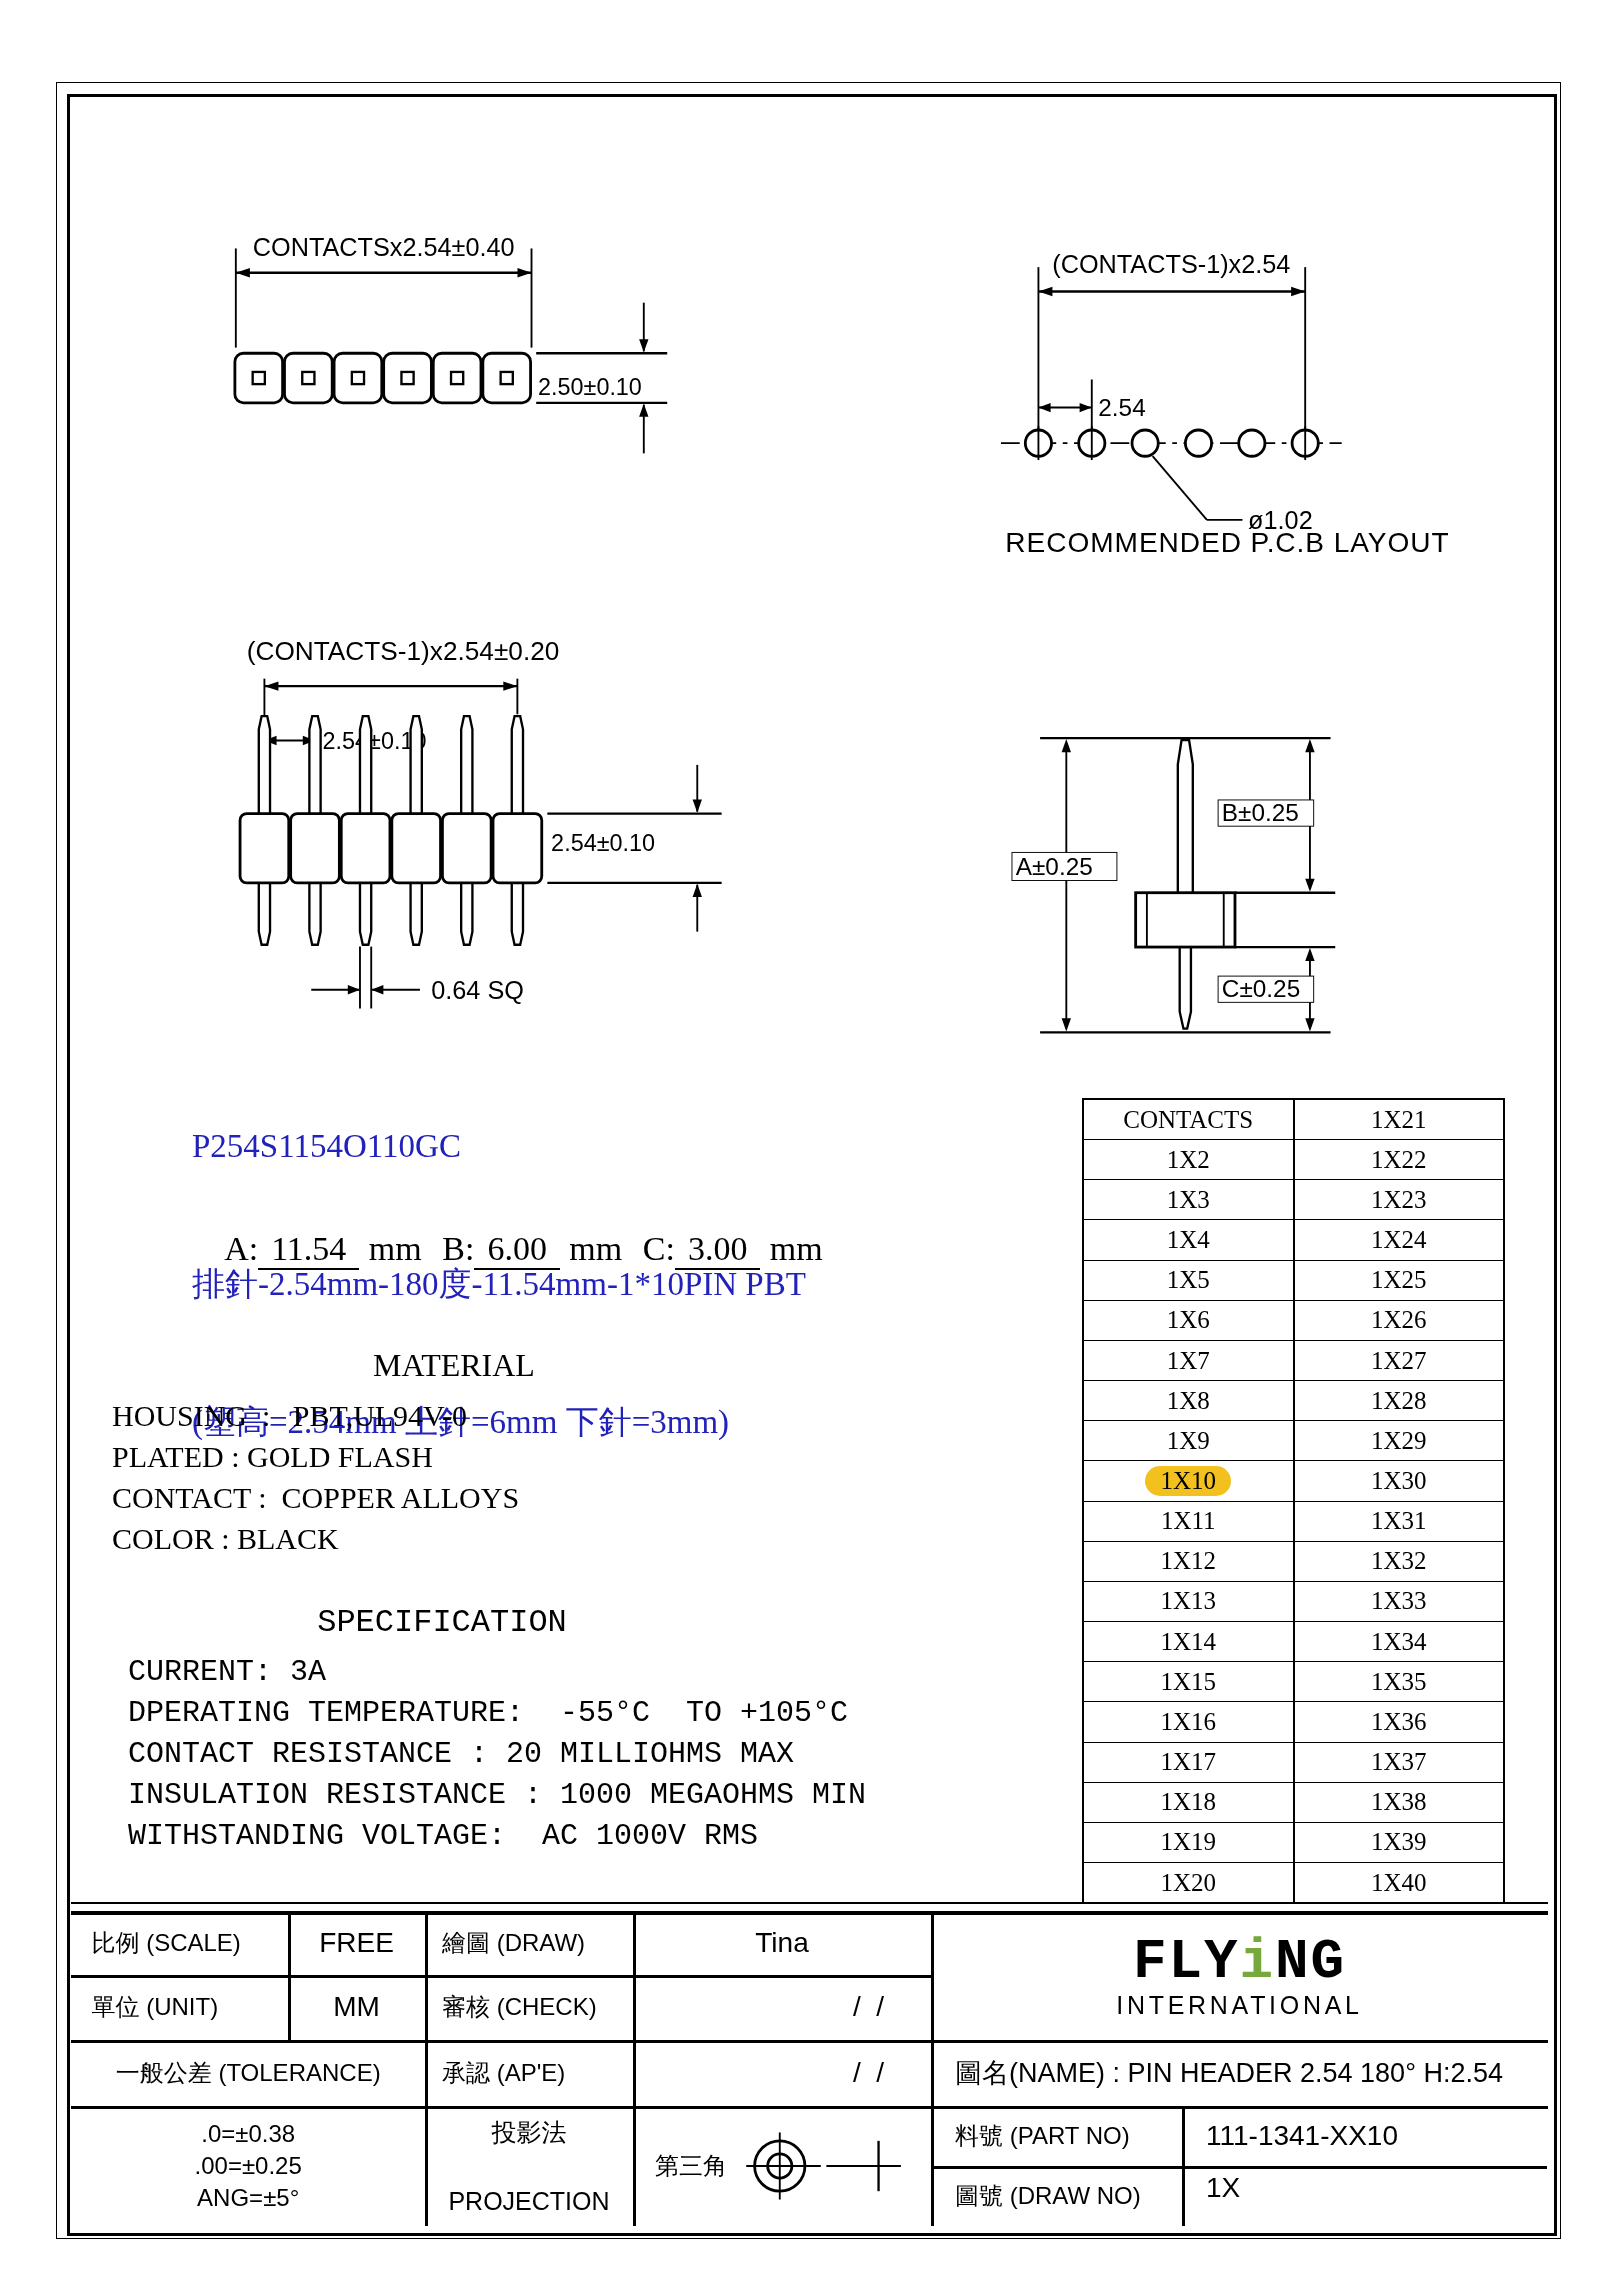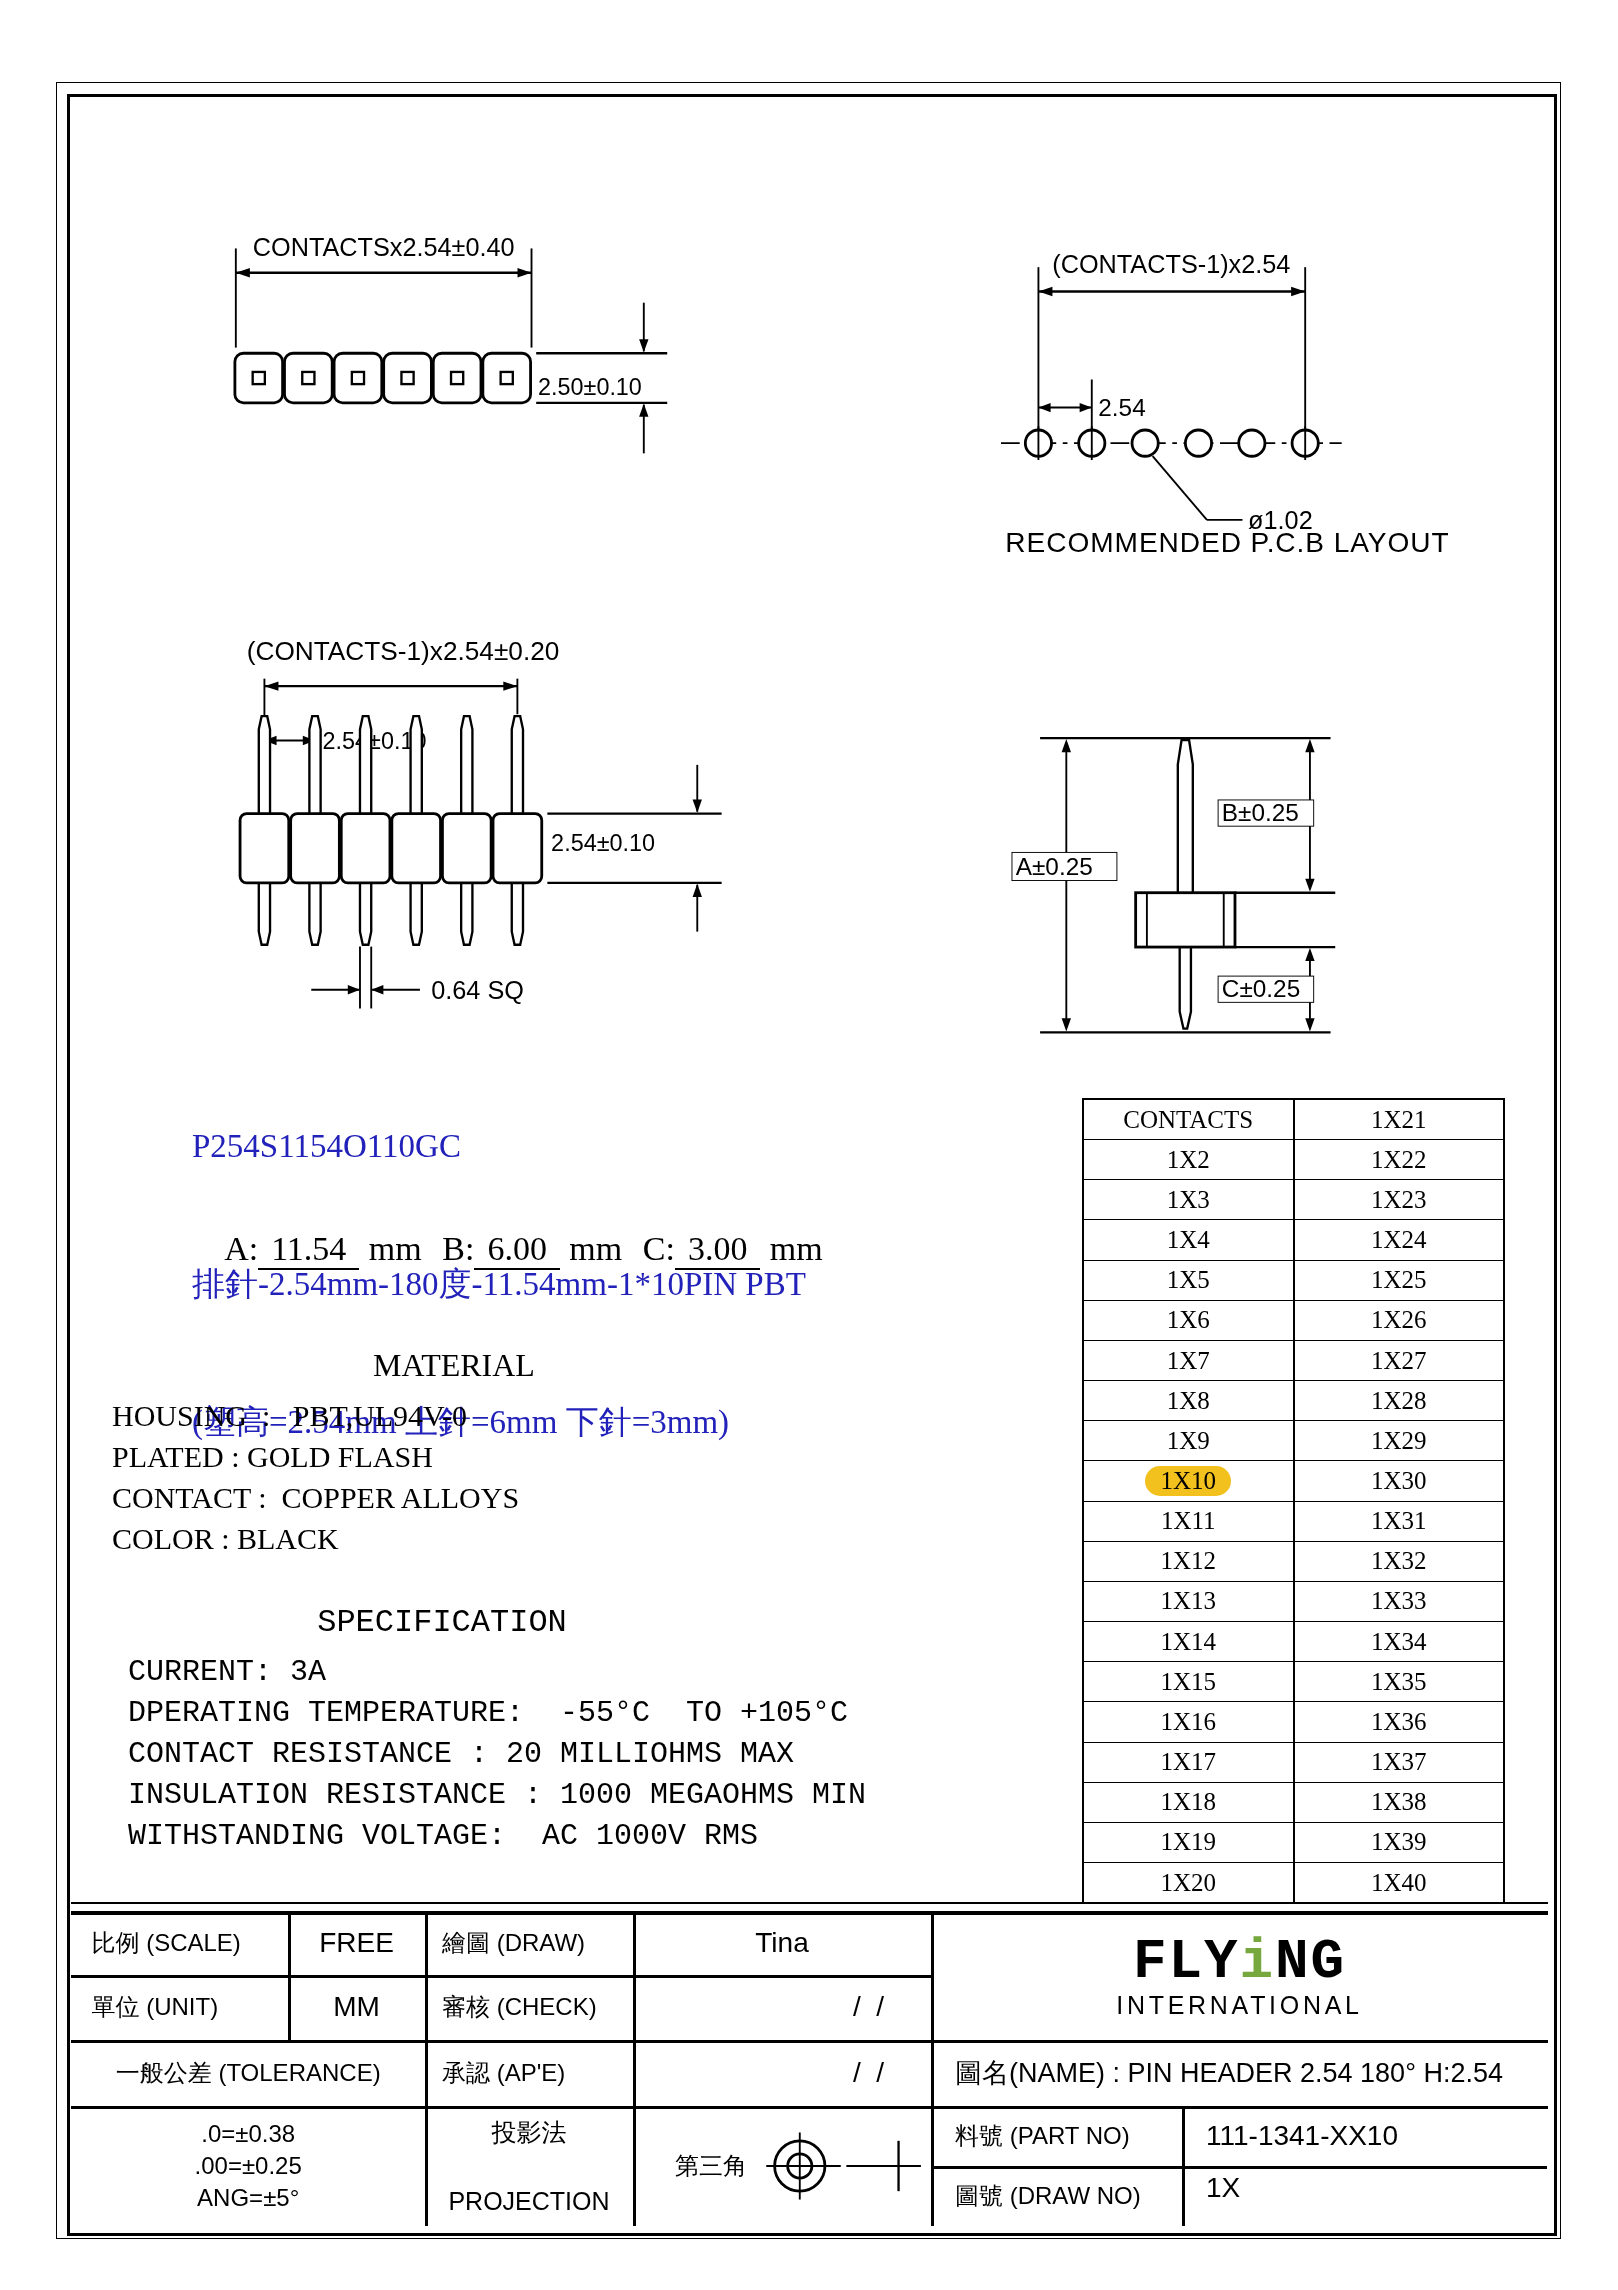--- a/index.html
+++ b/index.html
@@ -331,21 +331,21 @@
 
     <div class="tb-cell tol-cell" style="left:3.7px;top:199px;width:347px;height:112px">
       <div>.0=±0.38</div>
       <div>.00=±0.25</div>
       <div>ANG=±5°</div>
     </div>
     <div class="tb-cell proj-cell" style="left:358px;top:199px;width:200px;height:112px">
       <div>投影法</div>
       <div>PROJECTION</div>
     </div>
-    <div class="tb-cell tb-center" style="left:586px;top:199px;width:290px;height:112px;gap:13px">
+    <div class="tb-cell tb-center" style="left:566px;top:199px;width:290px;height:112px;gap:13px">
       <span>第三角</span>
       <svg width="169" height="82" viewBox="0 0 180 88">
         <circle cx="42" cy="44" r="27" fill="none" stroke-width="3"></circle>
         <circle cx="42" cy="44" r="13" fill="none" stroke-width="3"></circle>
         <line x1="42" y1="8" x2="42" y2="80" stroke-width="2"></line>
         <line x1="6" y1="44" x2="86" y2="44" stroke-width="2"></line>
         <polygon points="100,31 158,14 158,74 100,57" fill="none" stroke-width="3"></polygon>
         <line x1="148" y1="17" x2="148" y2="71" stroke-width="2.5"></line>
         <line x1="92" y1="44" x2="172" y2="44" stroke-width="2"></line>
       </svg>

